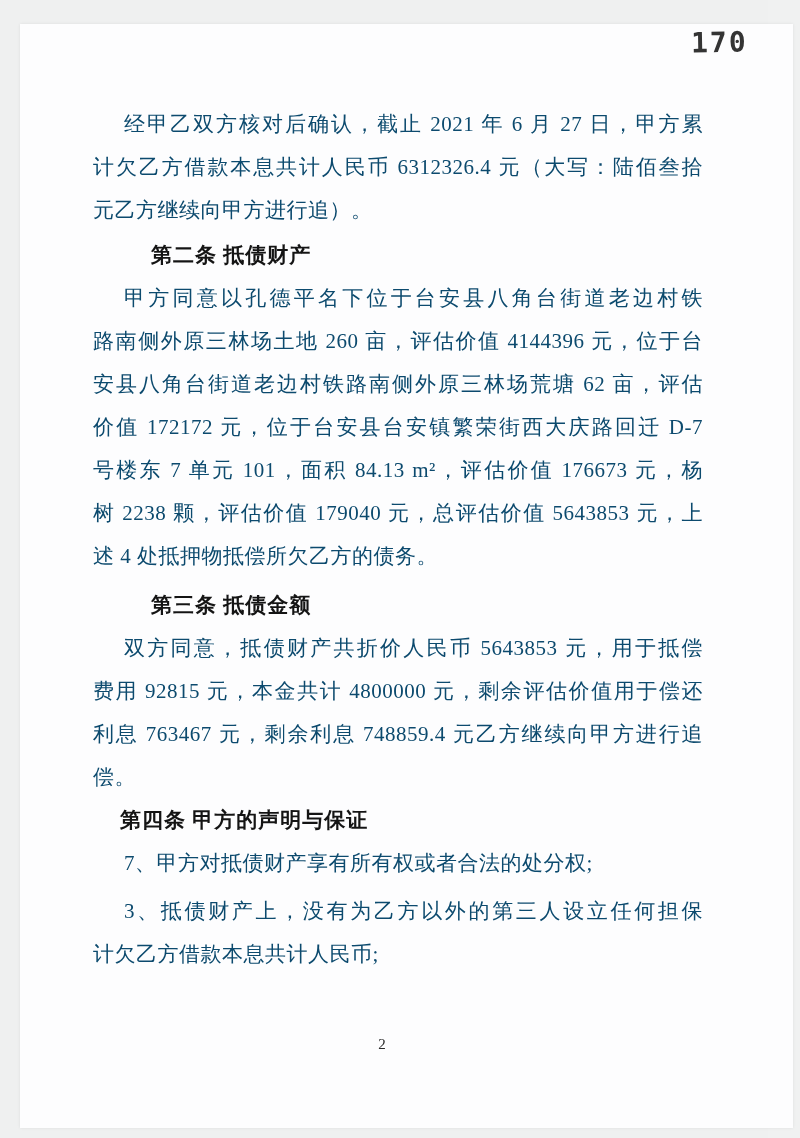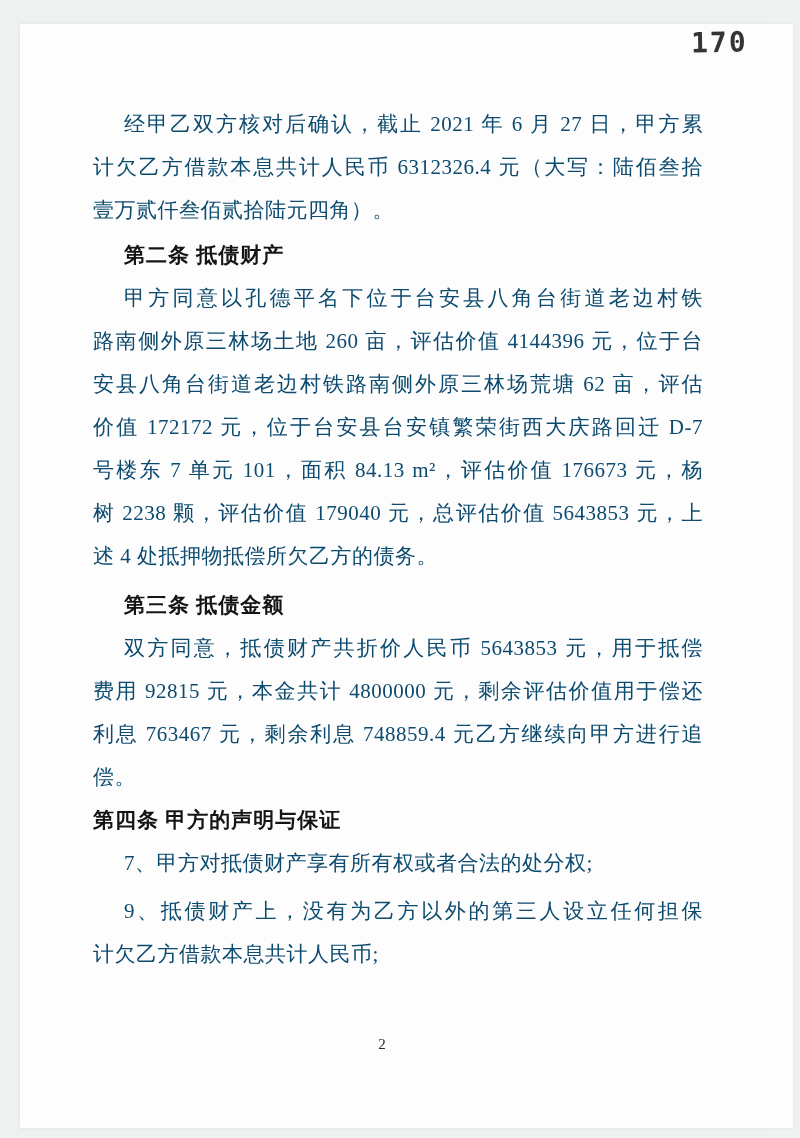--- a/index.html
+++ b/index.html
@@ -55,20 +55,21 @@
     text-align: justify;
     text-align-last: justify;
   }
   .line.indent {
     text-indent: 31px;
   }
   .line.bold {
     font-weight: bold;
     color: #141414;
     letter-spacing: 1px;
+    margin-left: 27px;
   }
   .footer-num {
     position: absolute;
     left: 346px;
     top: 1012px;
     width: 32px;
     text-align: center;
     font-size: 15px;
     color: #2a2a2a;
     font-family: "Liberation Serif", "DejaVu Serif", serif;
@@ -76,34 +77,34 @@
 </style>
 </head>
 <body>
 
 <div class="scan-canvas">
   <div class="page">
     <div class="stamp">170</div>
     <div class="content" id="doc-lines">
         <div class="line indent j">经甲乙双方核对后确认，截止 2021 年 6 月 27 日，甲方累</div>
         <div class="line j">计欠乙方借款本息共计人民币 6312326.4 元（大写：陆佰叁拾</div>
-        <div class="line">壹万贰仟叁佰贰拾陆元四角）。</div>
+        <div class="line">元乙方继续向甲方进行追）。</div>
         <div class="line indent bold" style="margin-top: 2px;">第二条 抵债财产</div>
         <div class="line indent j">甲方同意以孔德平名下位于台安县八角台街道老边村铁</div>
         <div class="line j">路南侧外原三林场土地 260 亩，评估价值 4144396 元，位于台</div>
         <div class="line j">安县八角台街道老边村铁路南侧外原三林场荒塘 62 亩，评估</div>
         <div class="line j">价值 172172 元，位于台安县台安镇繁荣街西大庆路回迁 D-7</div>
         <div class="line j">号楼东 7 单元 101，面积 84.13 m²，评估价值 176673 元，杨</div>
         <div class="line j">树 2238 颗，评估价值 179040 元，总评估价值 5643853 元，上</div>
         <div class="line">述 4 处抵押物抵偿所欠乙方的债务。</div>
         <div class="line indent bold" style="margin-top: 6px;">第三条  抵债金额</div>
         <div class="line indent j">双方同意，抵债财产共折价人民币 5643853 元，用于抵偿</div>
         <div class="line j">费用 92815 元，本金共计 4800000 元，剩余评估价值用于偿还</div>
         <div class="line j">利息 763467 元，剩余利息 748859.4 元乙方继续向甲方进行追</div>
         <div class="line">偿。</div>
         <div class="line bold">第四条  甲方的声明与保证</div>
         <div class="line indent">7、甲方对抵债财产享有所有权或者合法的处分权;</div>
-        <div class="line indent j" style="margin-top: 5px;">9、抵债财产上，没有为乙方以外的第三人设立任何担保</div>
+        <div class="line indent j" style="margin-top: 5px;">3、抵债财产上，没有为乙方以外的第三人设立任何担保</div>
         <div class="line">计欠乙方借款本息共计人民币;</div>
       </div>
     <div class="footer-num">2</div>
   </div>
 </div>
 
 </body></html>

